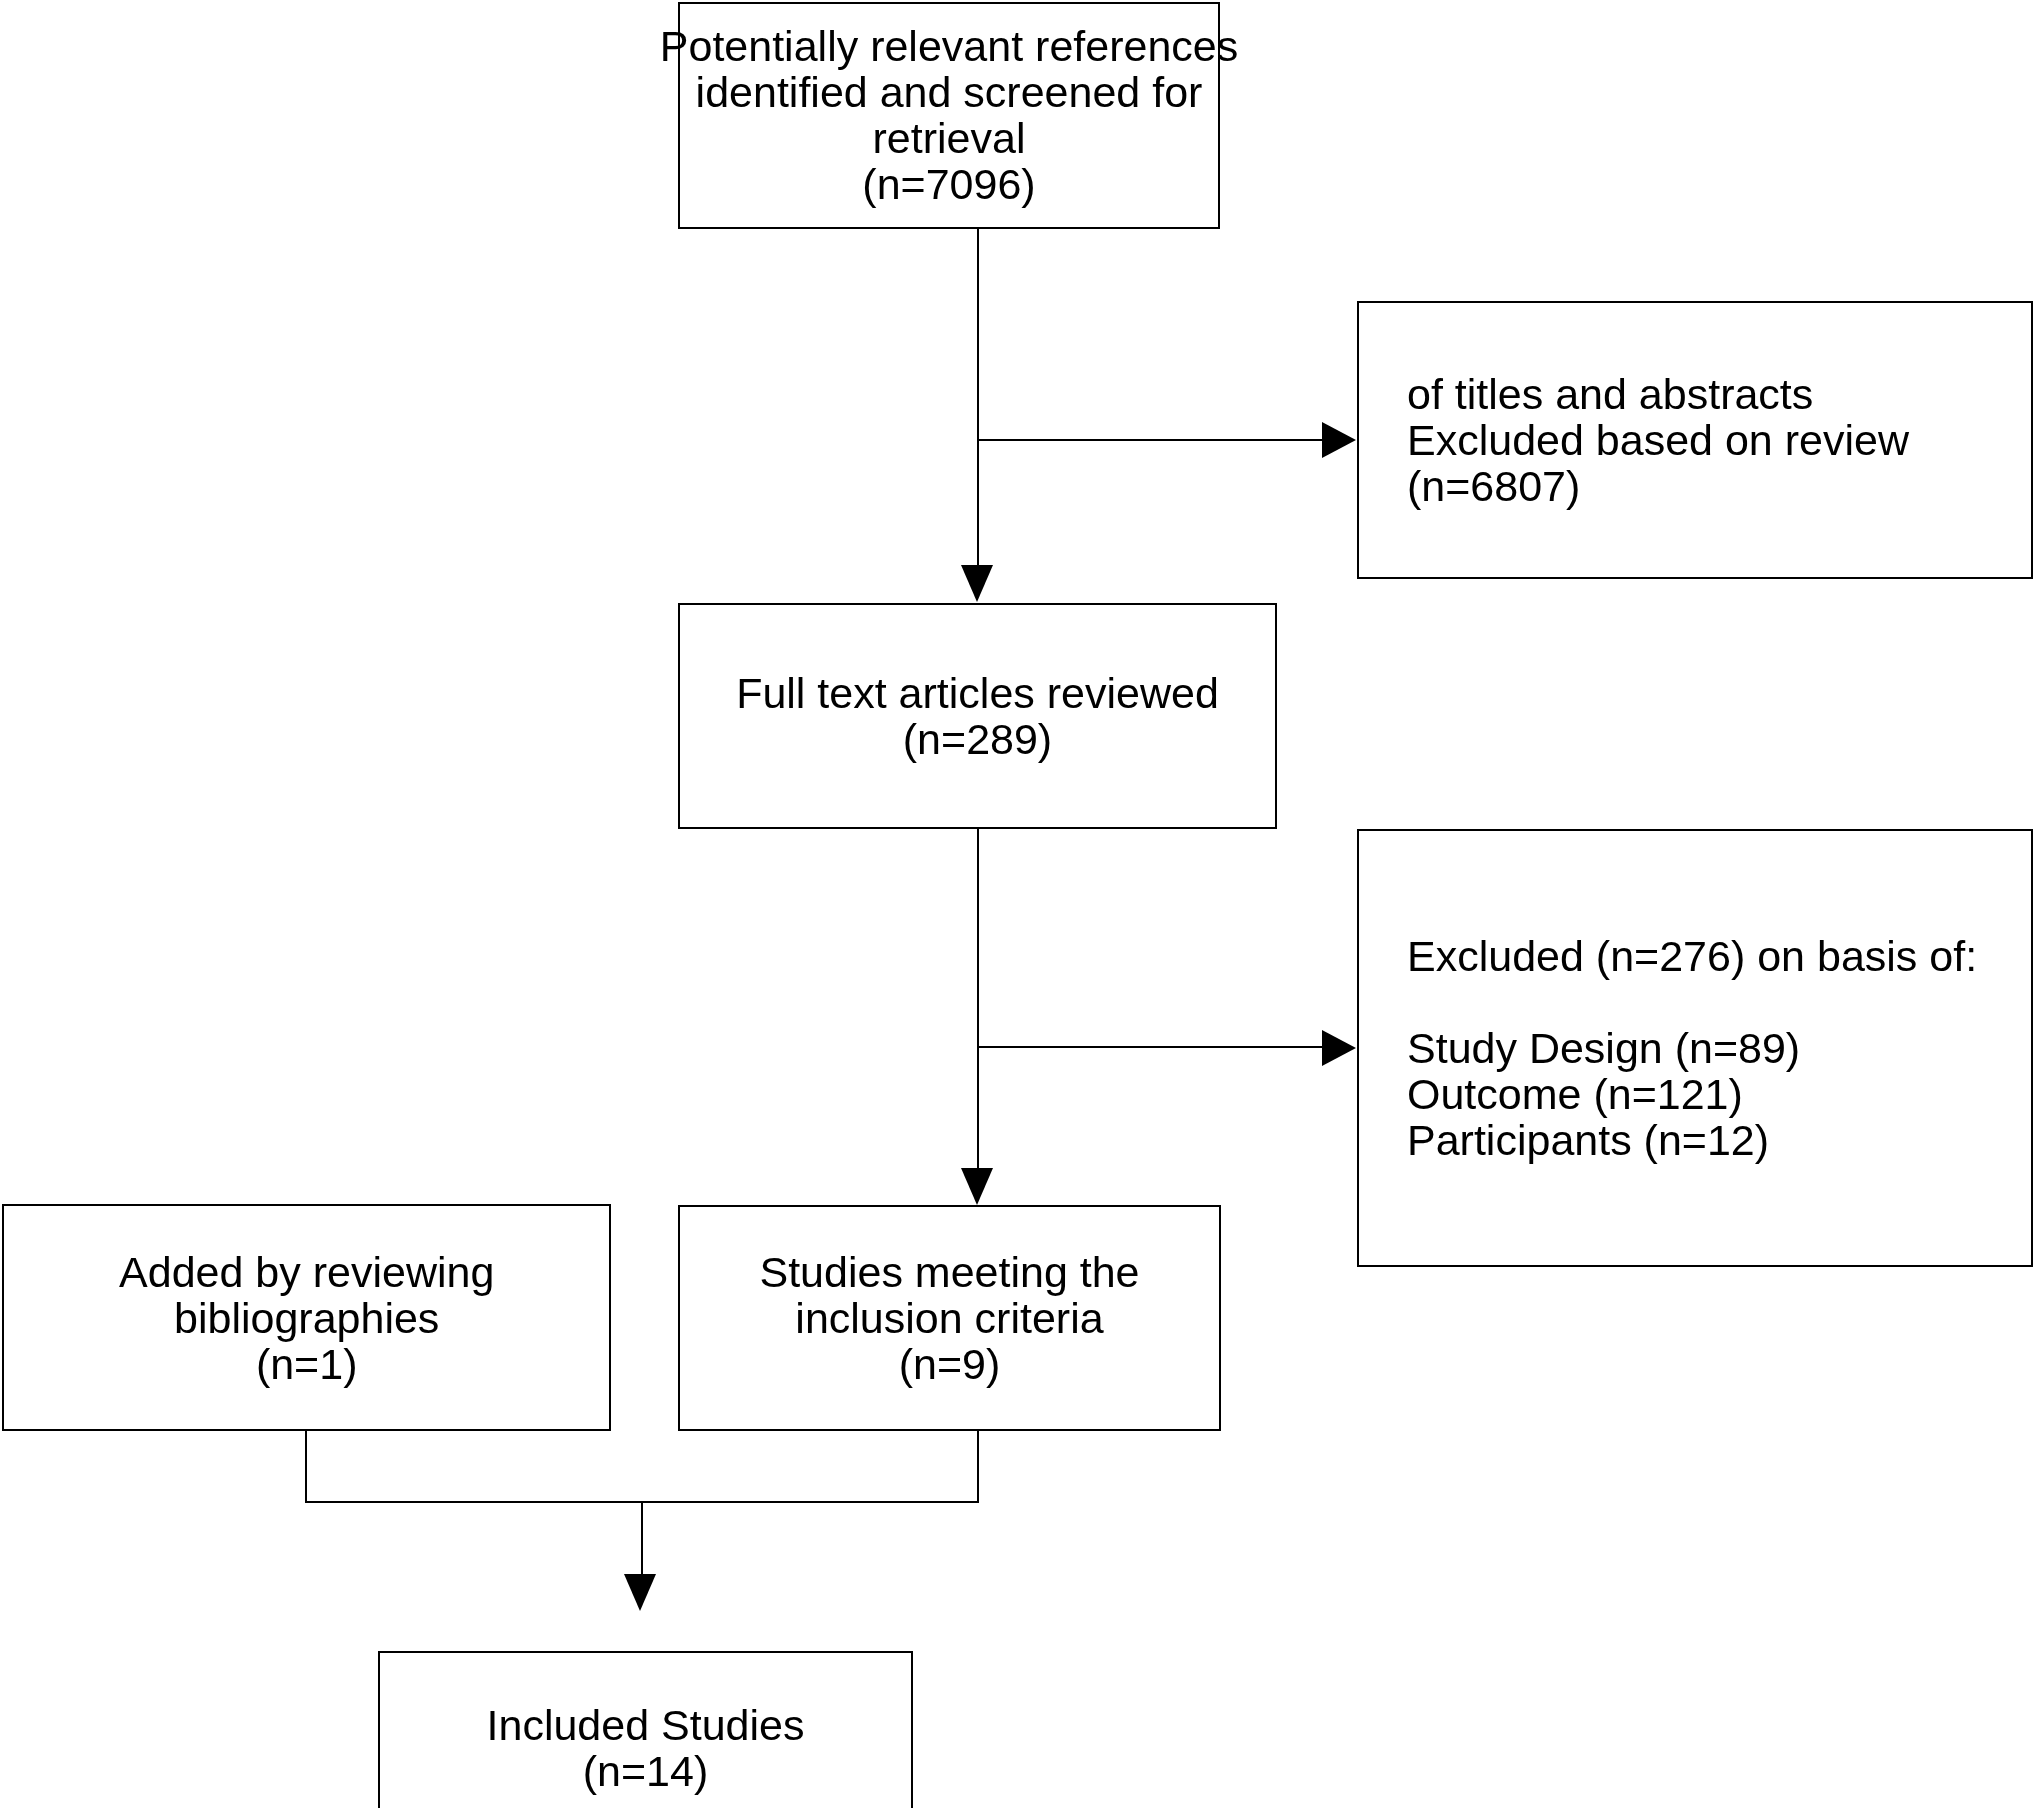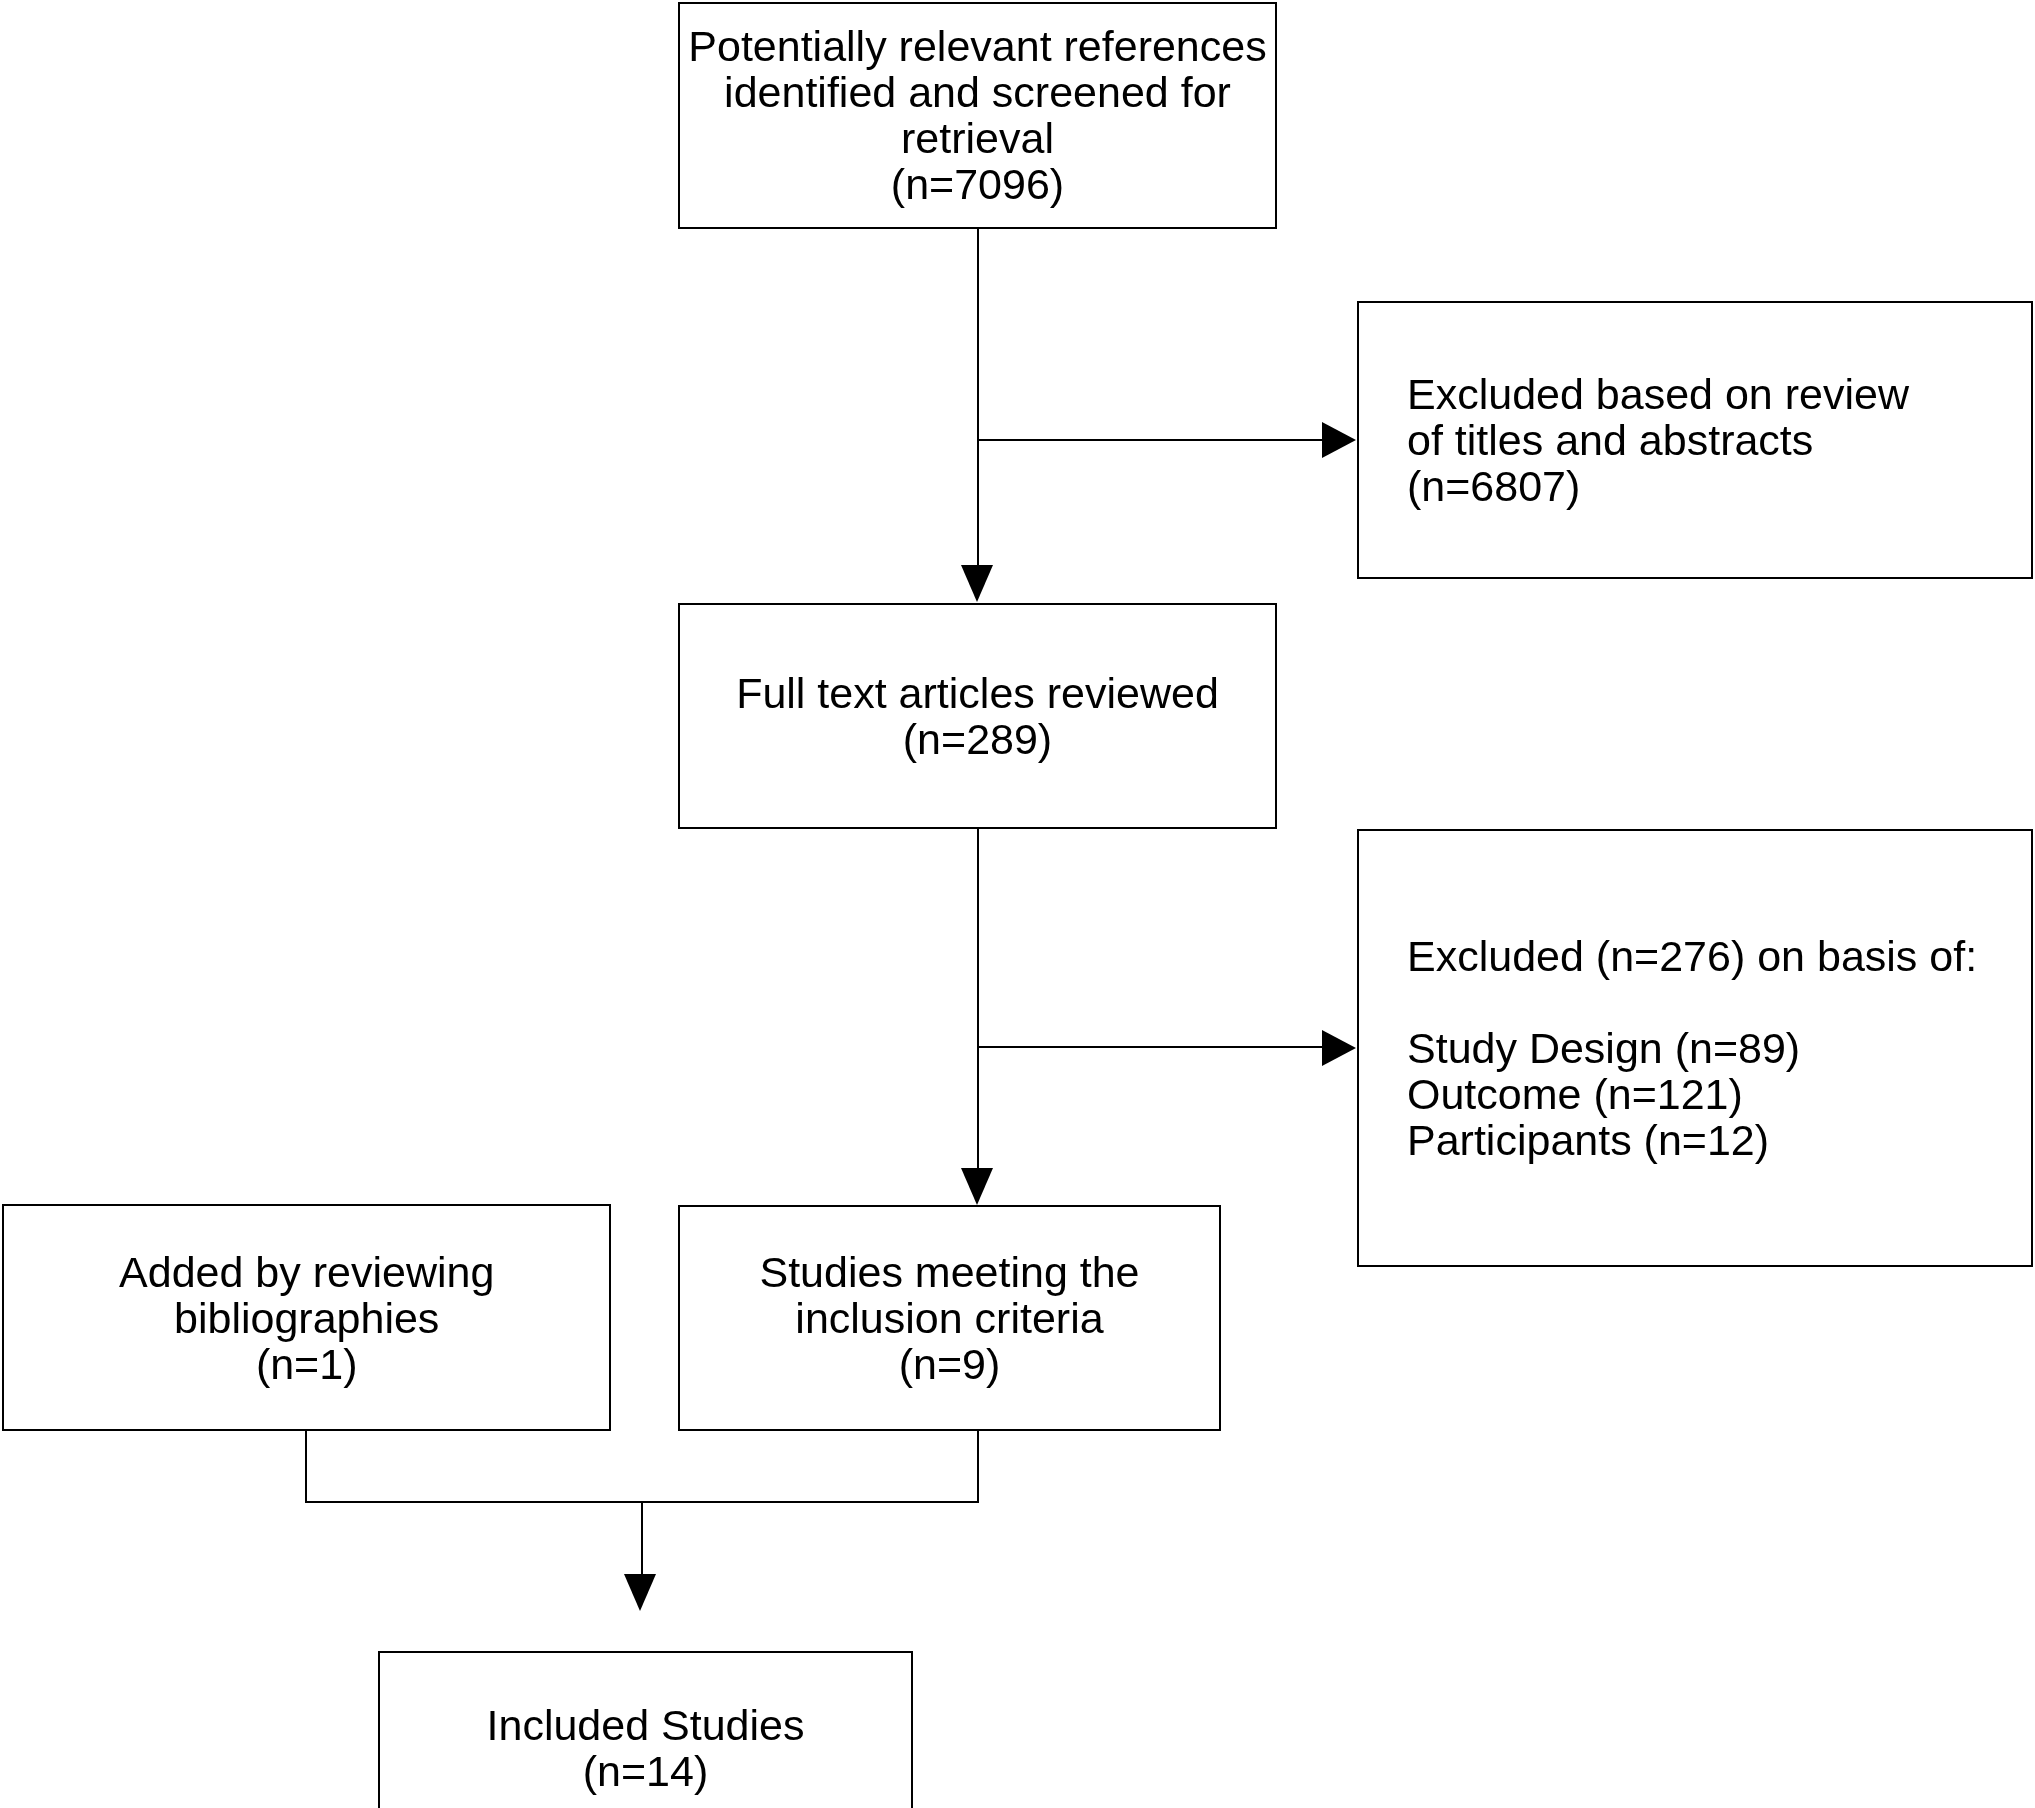--- a/index.html
+++ b/index.html
@@ -48,21 +48,21 @@
   }
   .arrow-right {
     position: absolute;
     width: 0; height: 0;
     border-top: 18px solid transparent;
     border-bottom: 18px solid transparent;
     border-left: 34px solid #000000;
   }
 
   
-  #box-screened        { left: 678px;  top: 1.5px;    width: 599px; height: 227px; }
+  #box-screened        { left: 678px;  top: 1.5px;    width: 542px; height: 227px; }
   #box-excluded-titles { left: 1357px; top: 301px;  width: 676px; height: 278px; }
   #box-fulltext        { left: 678px;  top: 603px;  width: 599px; height: 226px; }
   #box-excluded-full   { left: 1357px; top: 829px; width: 676px; height: 438px; }
   #box-bibliographies  { left: 2.2px;    top: 1204px; width: 609px; height: 227px; }
   #box-inclusion       { left: 678px;  top: 1205px; width: 543px; height: 226px; }
   #box-included        { left: 378px;  top: 1611px; width: 535px; height: 194px; margin-top: 40px; }
 
   
   #v1 { left: 977px; top: 228px;  height: 340px; }
   #a1 { left: 961px; top: 565px; }
@@ -84,22 +84,22 @@
 <div class="canvas">
 
   <div class="box" id="box-screened">
     <div class="line">Potentially relevant references</div>
     <div class="line">identified and screened for</div>
     <div class="line">retrieval</div>
     <div class="line">(n=7096)</div>
   </div>
 
   <div class="box align-left" id="box-excluded-titles">
+    <div class="line">of titles and abstracts</div>
     <div class="line">Excluded based on review</div>
-    <div class="line">of titles and abstracts</div>
     <div class="line">(n=6807)</div>
   </div>
 
   <div class="box" id="box-fulltext">
     <div class="line">Full text articles reviewed</div>
     <div class="line">(n=289)</div>
   </div>
 
   <div class="box align-left" id="box-excluded-full">
     <div class="line">Excluded (n=276) on basis of:</div>

